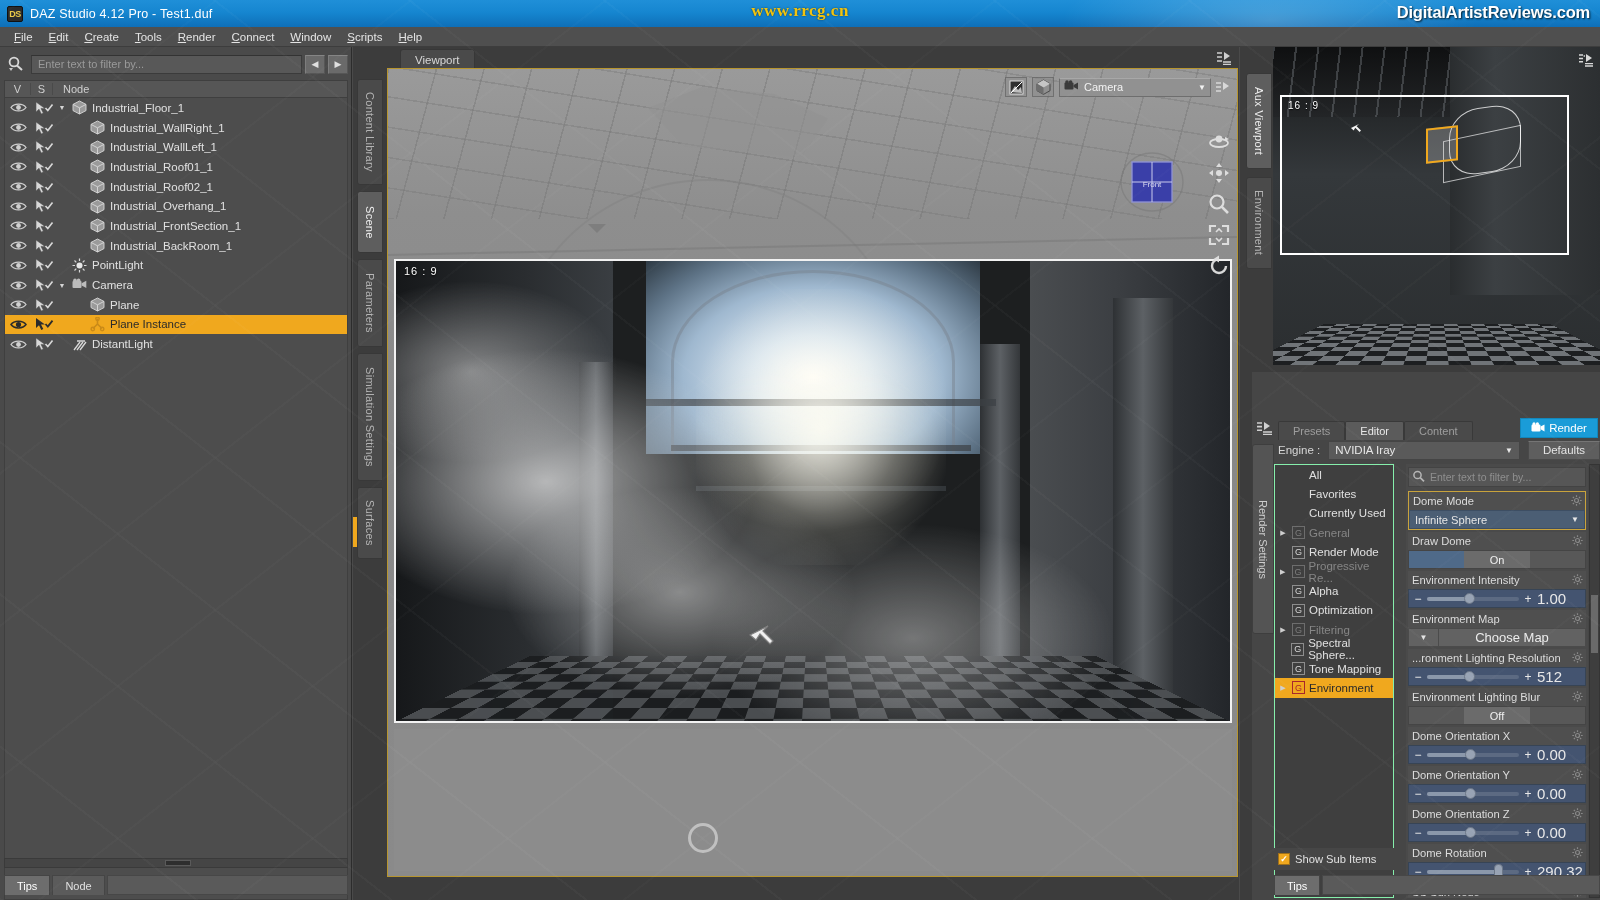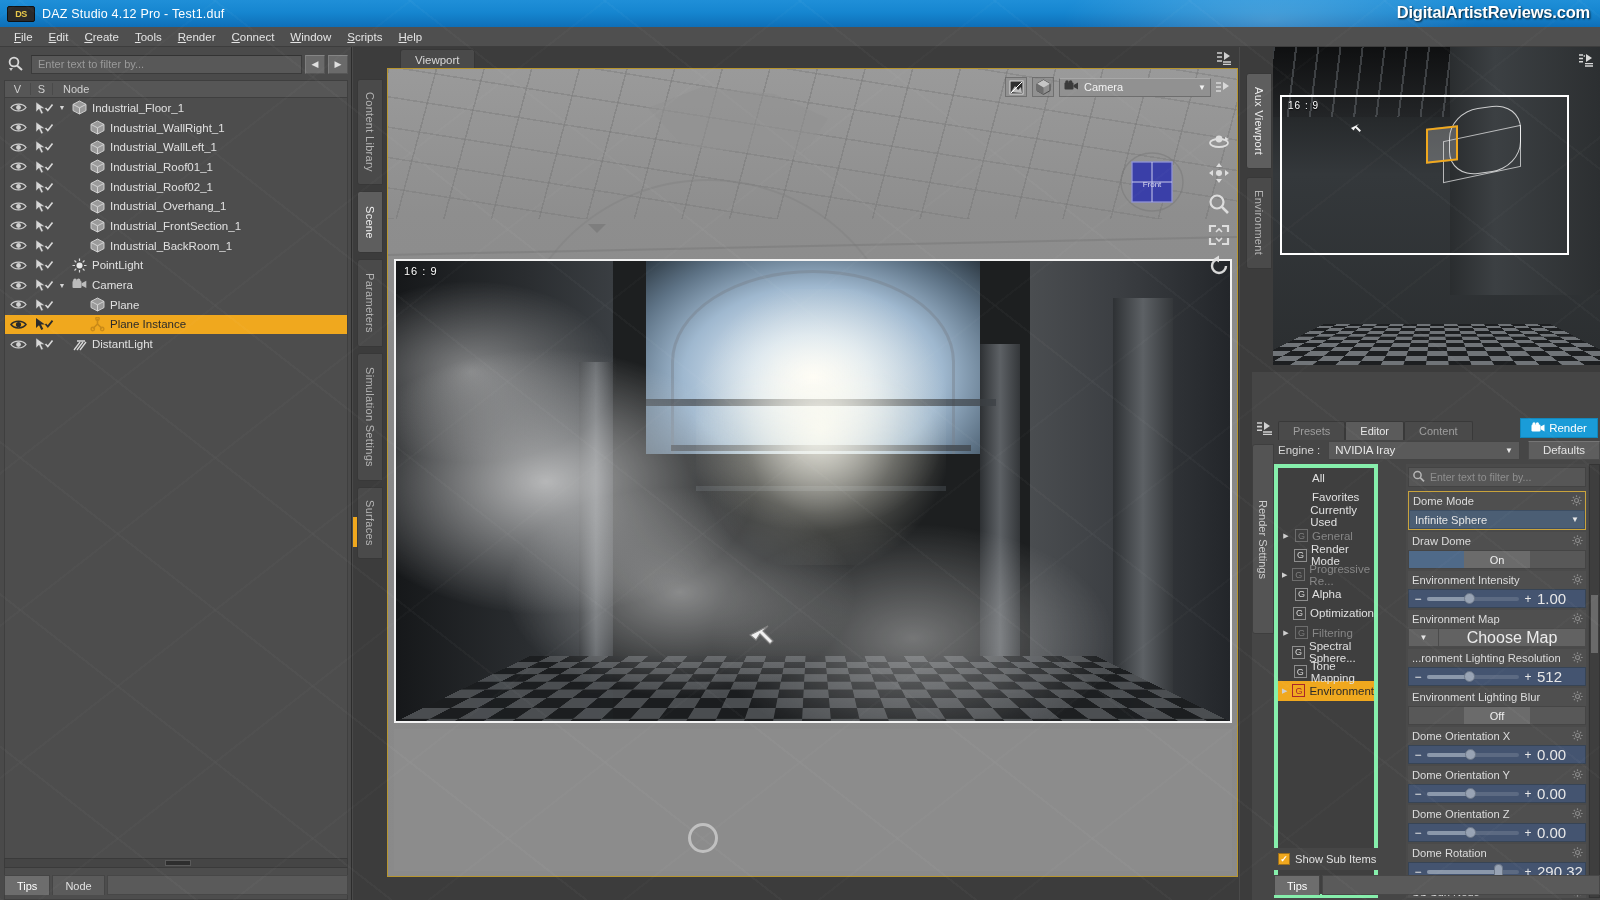--- a/index.html
+++ b/index.html
@@ -18,21 +18,21 @@
     background: linear-gradient(to bottom, #1f8fd8 0%, #1686d0 45%, #0e6fb8 100%);
     display: flex; align-items: center;
     overflow: hidden;
   }
   .titlebar .tb-glow {
     position: absolute; left: 1060px; top: -40px; width: 420px; height: 120px;
     background: radial-gradient(ellipse at center, rgba(255,255,255,0.22), rgba(255,255,255,0) 70%);
     pointer-events: none;
   }
   .app-icon {
-    width: 28px; height: 16px; margin-left: 7px; margin-right: 7px;
+    width: 16px; height: 16px; margin-left: 7px; margin-right: 7px;
     background: #2b2b2b; border: 1px solid #111; border-radius: 2px;
     color: #e8c84a; font-size: 9px; font-weight: bold;
     display: flex; align-items: center; justify-content: center;
     letter-spacing: -0.5px;
   }
   .app-title { color: #ffffff; font-size: 12.5px; letter-spacing: 0.2px; }
   .rrcg-wm {
     position: absolute; left: 0; right: 0; top: 1px; text-align: center;
     color: #f1c40f; font-size: 17px; font-weight: bold;
     text-shadow: 0 0 2px rgba(0,0,0,0.6);
@@ -439,22 +439,22 @@
     display: flex; align-items: center; justify-content: center;
   }
   .rs-vtab {
     position: absolute; left: 0px; top: 72px; width: 22px; height: 190px;
     background: #545454; border: 1px solid #3e3e3e; border-radius: 3px 0 0 3px;
     color: #cdcdcd; font-size: 11px;
     writing-mode: vertical-rl;
     display: flex; align-items: center; justify-content: center;
   }
   .rs-catlist {
-    position: absolute; left: 22px; top: 92px; width: 104px; height: 434px;
-    background: #3f3f3f; border: 4px solid #86efac;
+    position: absolute; left: 22px; top: 92px; width: 120px; height: 434px;
+    background: #3f3f3f; border: 1px solid #86efac;
     overflow: hidden;
   }
   .cat-row {
     height: 19.4px; display: flex; align-items: center; gap: 4px;
     color: #e0e0e0; font-size: 11.5px; padding-left: 3px;
   }
   .cat-row.dim { color: #868686; }
   .cat-row.active { background: #f0a81e; color: #2a2a2a; }
   .cat-arrow { width: 10px; font-size: 7px; text-align: center; color: #cfcfcf; }
   .cat-arrow.empty { visibility: hidden; }
@@ -524,21 +524,21 @@
   .sl-val { color: #e8e8e8; font-size: 15px; width: 44px; text-align: left; }
   .prop-btnrow {
     height: 19px; display: flex; background: #626262; border: 1px solid #4b4b4b;
   }
   .pb-arrow {
     width: 30px; display: flex; align-items: center; justify-content: center;
     color: #e4e4e4; font-size: 8px; border-right: 1px solid #4b4b4b;
   }
   .pb-main {
     flex: 1; display: flex; align-items: center; justify-content: center;
-    color: #ececec; font-size: 16px;
+    color: #ececec; font-size: 13px;
   }
   .prop-text {
     height: 18px; background: #4f4f4f; display: flex; align-items: center;
     color: #dcdcdc; font-size: 11.2px; padding-left: 4px; position: relative;
   }
   .rs-scrollbar {
     position: absolute; right: 0; top: 92px; width: 11px; height: 434px;
     background: #3e3e3e; border: 1px solid #343434;
   }
   .rs-scrollbar .thumb {
@@ -571,20 +571,21 @@
 </style>
 </head>
 <body>
 
 <div id="app">
 
   <div class="titlebar">
     <div class="tb-glow"></div>
     <div class="app-icon">DS</div>
     <div class="app-title">DAZ Studio 4.12 Pro - Test1.duf</div>
+    <div class="rrcg-wm">www.rrcg.cn</div>
     <div class="dar-brand">DigitalArtistReviews.com</div>
   </div>
 
   <div class="menubar" id="menubar">
       <div class="menu-item"><u>F</u>ile</div>
       <div class="menu-item"><u>E</u>dit</div>
       <div class="menu-item"><u>C</u>reate</div>
       <div class="menu-item"><u>T</u>ools</div>
       <div class="menu-item"><u>R</u>ender</div>
       <div class="menu-item"><u>C</u>onnect</div>

